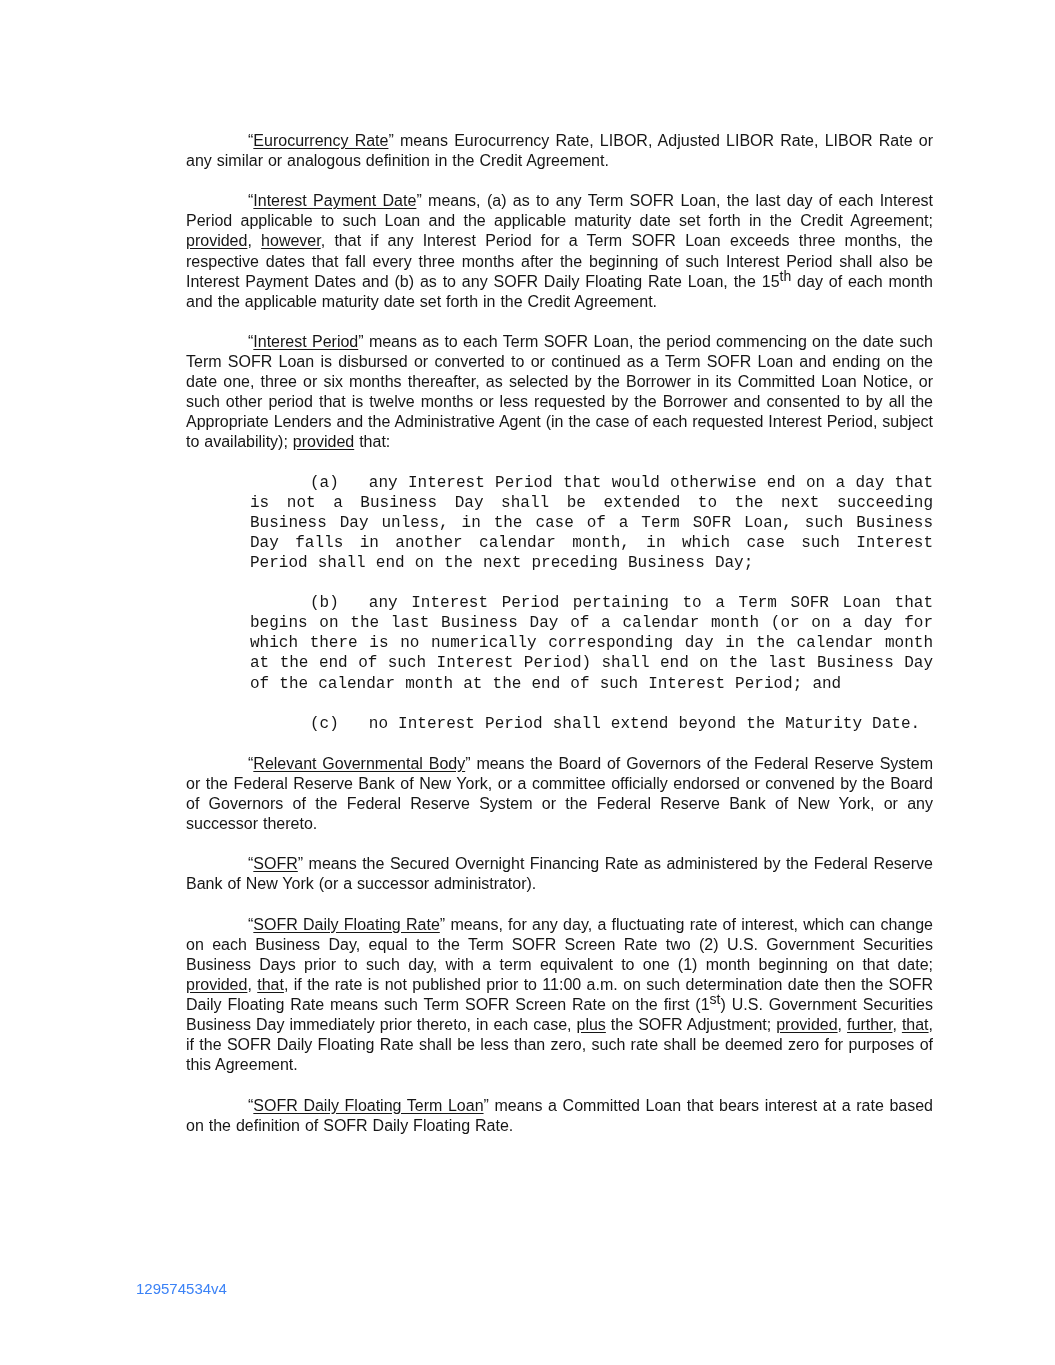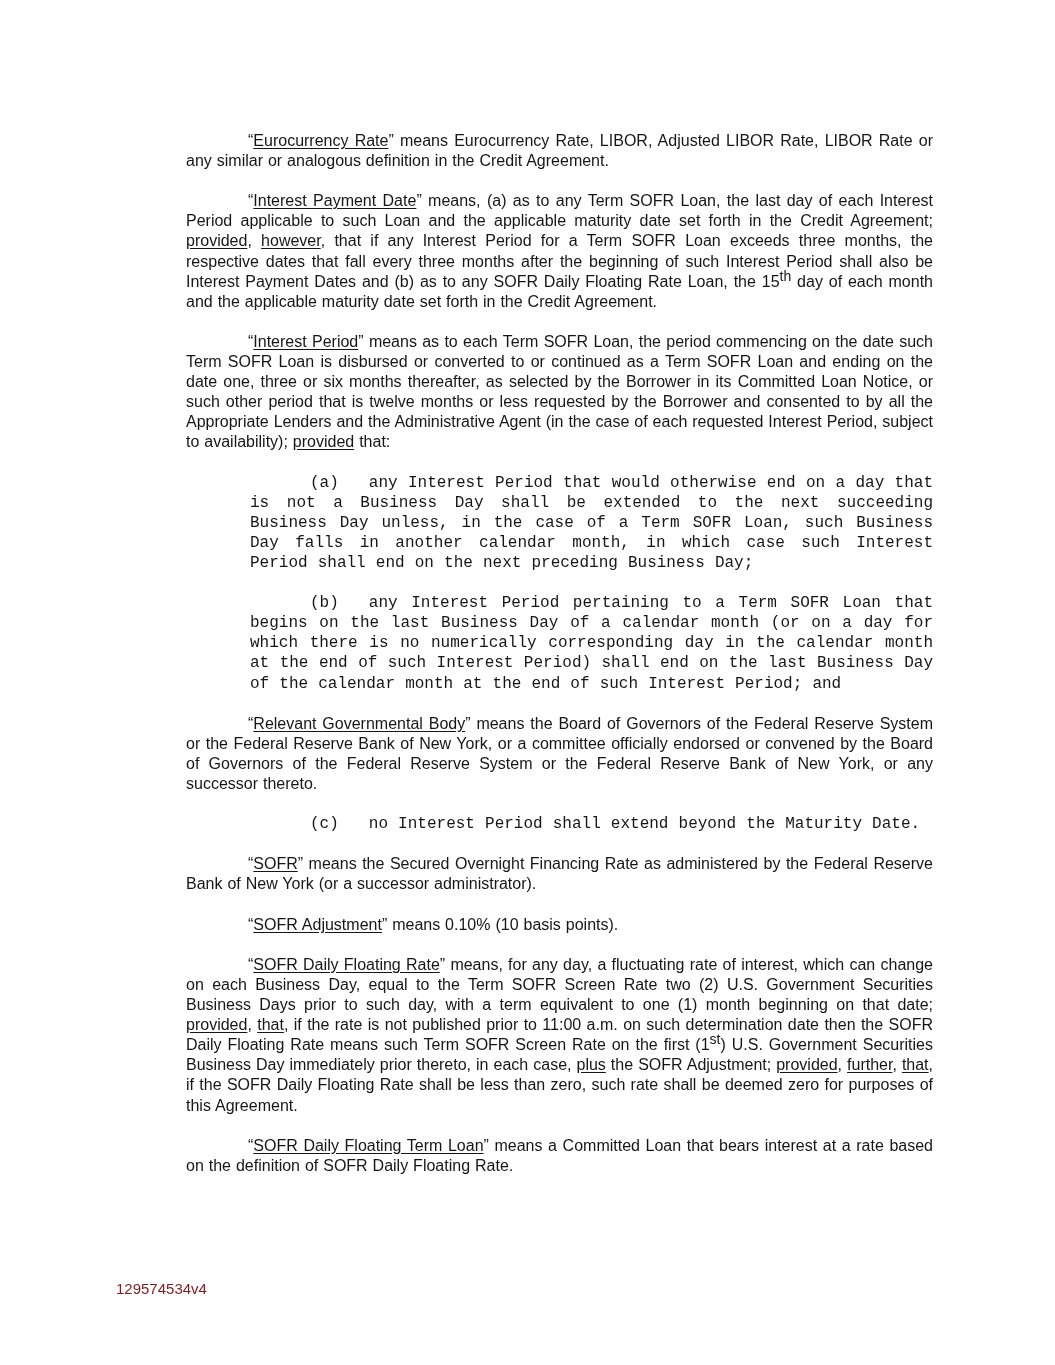--- a/index.html
+++ b/index.html
@@ -22,34 +22,33 @@
   }
   .para.sub {
     margin-left: 64px;
     text-indent: 60px;
     font-family: Liberation Mono, monospace;
   }
   .u { text-decoration: underline; text-underline-offset: 2px; }
   .marker { margin-right: 30px; }
   sup { font-size: 14px; line-height: 0; vertical-align: super; }
   .footer {
-    position: absolute; left: 116px; top: 1280px;
-    font-size: 15px; color: #7f1d1d;
+    position: absolute; left: 136px; top: 1280px;
+    font-size: 15px; color: #3b82f6;
   }
 </style>
 </head>
 <body>
 
 <main class="doc">
   <p class="para"><span>“</span><span class="u">Eurocurrency Rate</span><span>” means Eurocurrency Rate, LIBOR, Adjusted LIBOR Rate, LIBOR Rate or any similar or analogous definition in the Credit Agreement.</span></p>
   <p class="para"><span>“</span><span class="u">Interest Payment Date</span><span>” means, (a) as to any Term SOFR Loan, the last day of each Interest Period applicable to such Loan and the applicable maturity date set forth in the Credit Agreement; </span><span class="u">provided</span><span>, </span><span class="u">however</span><span>, that if any Interest Period for a Term SOFR Loan exceeds three months, the respective dates that fall every three months after the beginning of such Interest Period shall also be Interest Payment Dates and (b) as to any SOFR Daily Floating Rate Loan, the 15</span><sup>th</sup><span> day of each month and the applicable maturity date set forth in the Credit Agreement.</span></p>
   <p class="para"><span>“</span><span class="u">Interest Period</span><span>” means as to each Term SOFR Loan, the period commencing on the date such Term SOFR Loan is disbursed or converted to or continued as a Term SOFR Loan and ending on the date one, three or six months thereafter, as selected by the Borrower in its Committed Loan Notice, or such other period that is twelve months or less requested by the Borrower and consented to by all the Appropriate Lenders and the Administrative Agent (in the case of each requested Interest Period, subject to availability); </span><span class="u">provided</span><span> that:</span></p>
   <p class="para sub"><span class="marker">(a)</span><span>any Interest Period that would otherwise end on a day that is not a Business Day shall be extended to the next succeeding Business Day unless, in the case of a Term SOFR Loan, such Business Day falls in another calendar month, in which case such Interest Period shall end on the next preceding Business Day;</span></p>
   <p class="para sub"><span class="marker">(b)</span><span>any Interest Period pertaining to a Term SOFR Loan that begins on the last Business Day of a calendar month (or on a day for which there is no numerically corresponding day in the calendar month at the end of such Interest Period) shall end on the last Business Day of the calendar month at the end of such Interest Period; and</span></p>
+  <p class="para sub"><span class="marker">(c)</span><span>no Interest Period shall extend beyond the Maturity Date.</span></p>
   <p class="para"><span>“</span><span class="u">Relevant Governmental Body</span><span>” means the Board of Governors of the Federal Reserve System or the Federal Reserve Bank of New York, or a committee officially endorsed or convened by the Board of Governors of the Federal Reserve System or the Federal Reserve Bank of New York, or any successor thereto.</span></p>
-  <p class="para sub"><span class="marker">(c)</span><span>no Interest Period shall extend beyond the Maturity Date.</span></p>
   <p class="para"><span>“</span><span class="u">SOFR</span><span>” means the Secured Overnight Financing Rate as administered by the Federal Reserve Bank of New York (or a successor administrator).</span></p>
-  <p class="para"><span>“</span><span class="u">SOFR Adjustment</span><span>” means 0.10% (10 basis points).</span></p>
   <p class="para"><span>“</span><span class="u">SOFR Daily Floating Rate</span><span>” means, for any day, a fluctuating rate of interest, which can change on each Business Day, equal to the Term SOFR Screen Rate two (2) U.S. Government Securities Business Days prior to such day, with a term equivalent to one (1) month beginning on that date; </span><span class="u">provided</span><span>, </span><span class="u">that</span><span>, if the rate is not published prior to 11:00 a.m. on such determination date then the SOFR Daily Floating Rate means such Term SOFR Screen Rate on the first (1</span><sup>st</sup><span>) U.S. Government Securities Business Day immediately prior thereto, in each case, </span><span class="u">plus</span><span> the SOFR Adjustment; </span><span class="u">provided</span><span>, </span><span class="u">further</span><span>, </span><span class="u">that</span><span>, if the SOFR Daily Floating Rate shall be less than zero, such rate shall be deemed zero for purposes of this Agreement.</span></p>
   <p class="para"><span>“</span><span class="u">SOFR Daily Floating Term Loan</span><span>” means a Committed Loan that bears interest at a rate based on the definition of SOFR Daily Floating Rate.</span></p>
 </main>
 
 <div class="footer">129574534v4</div>
 
 </body></html>

